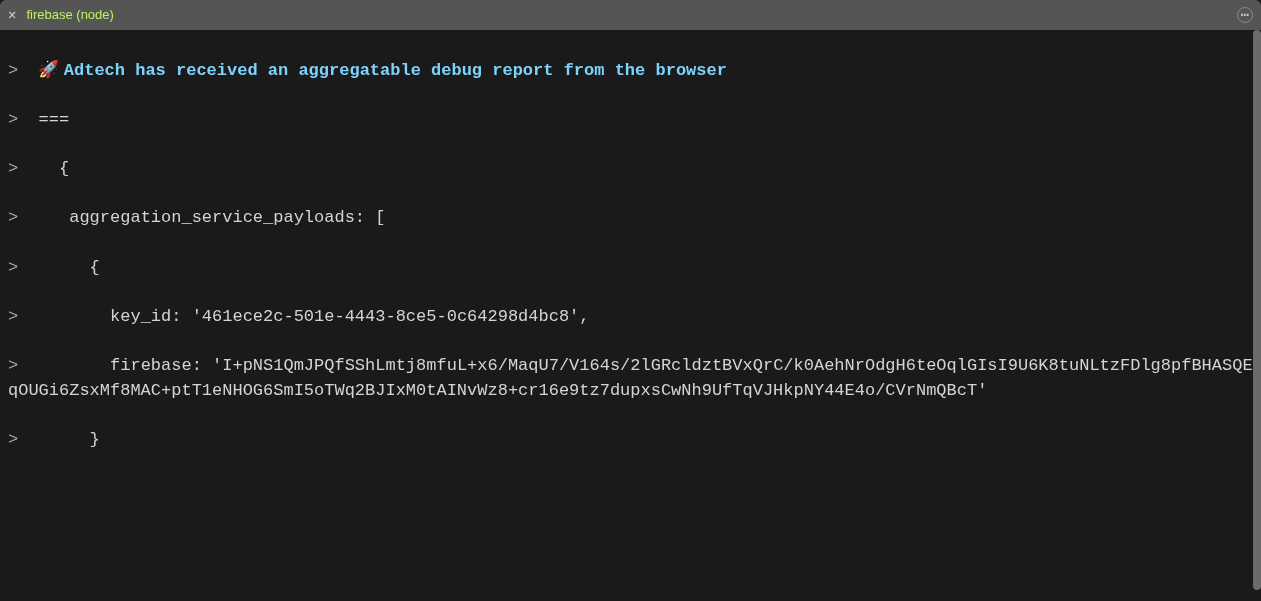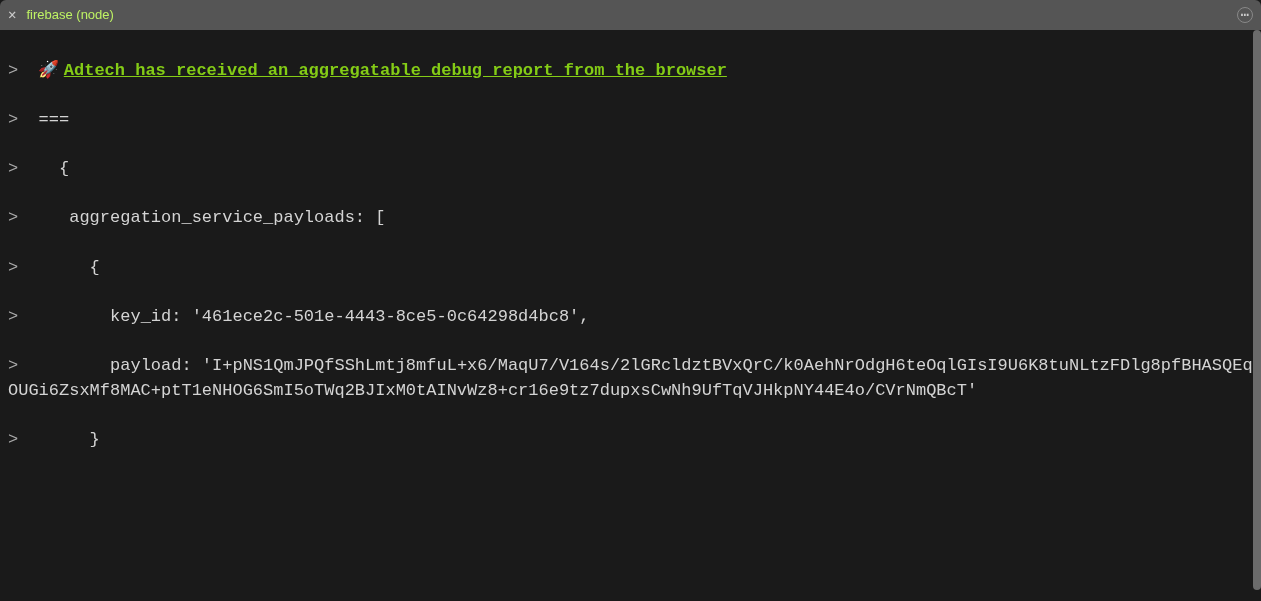--- a/index.html
+++ b/index.html
@@ -51,21 +51,21 @@
   .terminal {
     padding: 4px 8px 0 8px;
     white-space: pre-wrap;
     word-break: break-all;
     height: calc(601px - 30px);
     overflow: hidden;
     position: relative;
   }
   .line { display: block; }
   .prompt { color: #aaaaaa; }
-  .headline { color: #84cc16; font-weight: bold; text-decoration: underline; }
+  .headline { color: #7dd3fc; font-weight: bold; }
   .rocket { margin-right: 4px; }
   .scrollbar-track {
     position: absolute;
     right: 0px;
     top: 0;
     width: 10px;
     height: 100%;
   }
   .scrollbar-thumb {
     position: absolute;
@@ -88,21 +88,21 @@
   <span class="more-icon">⋯</span>
 </div>
 
 <div class="terminal">
 <span class="line"><span class="prompt">&gt;</span>  <span class="rocket">🚀</span><span class="headline">Adtech has received an aggregatable debug report from the browser</span></span>
 <span class="line"><span class="prompt">&gt;</span>  <span>===</span></span>
 <span class="line"><span class="prompt">&gt;</span>  <span>  {</span></span>
 <span class="line"><span class="prompt">&gt;</span>  <span>   aggregation_service_payloads: [</span></span>
 <span class="line"><span class="prompt">&gt;</span>  <span>     {</span></span>
 <span class="line"><span class="prompt">&gt;</span>  <span>       key_id: '461ece2c-501e-4443-8ce5-0c64298d4bc8',</span></span>
-<span class="line"><span class="prompt">&gt;</span>  <span>       payload: 'I+pNS1QmJPQfSShLmtj8mfuL+x6/MaqU7/V164s/2lGRcldztBVxQrC/k0AehNrOdgH6teOqlGIsI9U6K8tuNLtzFDlg8pfBHASQEqOUGi6ZsxMf8MAC+ptT1eNHOG6SmI5oTWq2BJIxM0tAINvWz8+cr16e9tz7dupxsCwNh9UfTqVJHkpNY44E4o/CVrNmQBcT'</span></span>
+<span class="line"><span class="prompt">&gt;</span>  <span>       firebase: 'I+pNS1QmJPQfSShLmtj8mfuL+x6/MaqU7/V164s/2lGRcldztBVxQrC/k0AehNrOdgH6teOqlGIsI9U6K8tuNLtzFDlg8pfBHASQEqOUGi6ZsxMf8MAC+ptT1eNHOG6SmI5oTWq2BJIxM0tAINvWz8+cr16e9tz7dupxsCwNh9UfTqVJHkpNY44E4o/CVrNmQBcT'</span></span>
 <span class="line"><span class="prompt">&gt;</span>  <span>     }</span></span>
 <span class="line">  </span>
 
 
 
 <div class="scrollbar-track">
   <div class="scrollbar-thumb"></div>
 </div>
 </div>
 

